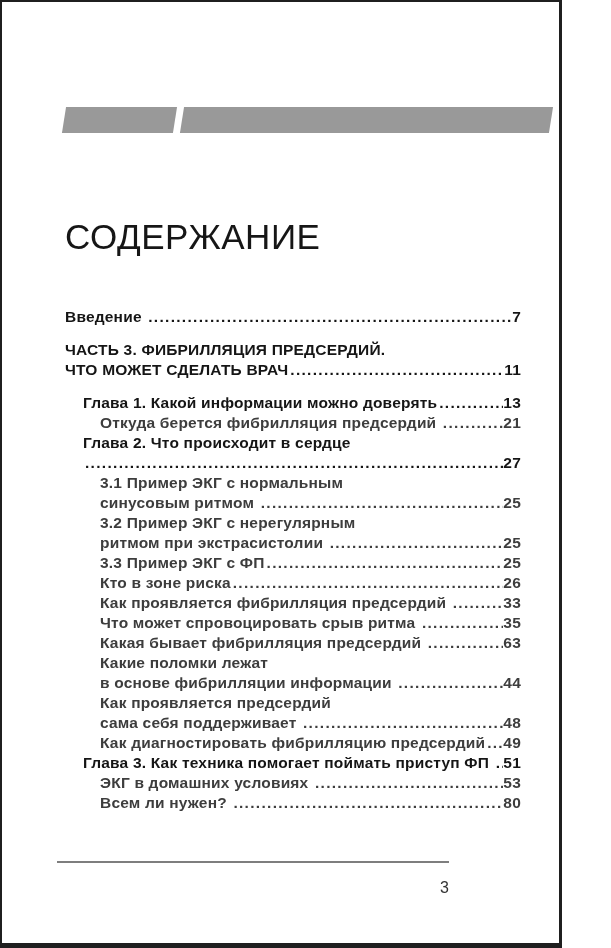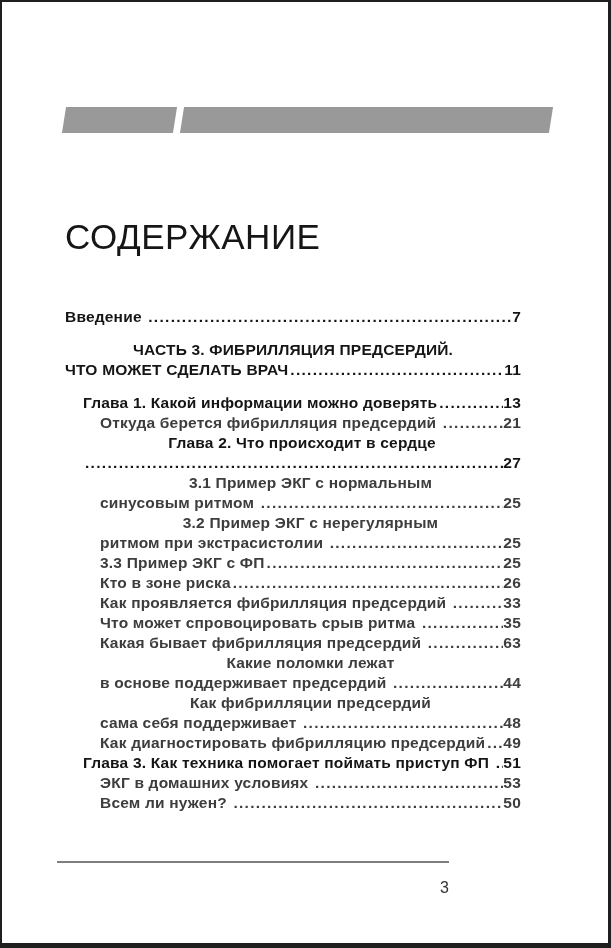--- a/index.html
+++ b/index.html
@@ -1,18 +1,18 @@
 <!DOCTYPE html>
 <html><head>
 <meta charset="utf-8">
 <style>
   html,body{margin:0;padding:0;background:#ffffff;}
   .page{
     position:relative;
-    width:611px;height:948px;
+    width:562px;height:948px;
     box-sizing:border-box;
     background:#ffffff;
     border-style:solid;
     border-color:#1f1f1f;
     border-width:2px 3px 5px 2px;
     font-family:"Liberation Sans", sans-serif;
     overflow:hidden;
   }
   
   .topbar{
@@ -34,21 +34,20 @@
     letter-spacing:0.5px;
     color:#161616;
   }
   
   .toc{
     position:absolute;left:63px;top:305px;
     width:456px;
     font-size:15.5px;line-height:20px;
     letter-spacing:0.2px;
     color:#3d3d3d;
-    text-align:center;
   }
   .entry{margin:0;font-weight:bold;}
   .entry.bold{font-weight:bold;color:#151515;}
   .entry.spaced{margin-top:13px;}
   .entry.ind1{padding-left:18px;}
   .entry.ind2{padding-left:35px;}
   .line{white-space:nowrap;}
   .line.last{display:flex;align-items:baseline;}
   .line .txt{white-space:pre;flex-shrink:0;}
   .dots{
@@ -166,27 +165,27 @@
       <div class="entry ind2">
         <div class="line last">
           <span class="txt">Какая бывает фибрилляция предсердий </span>
           <span class="dots">................................................................................................................................................................</span>
           <span class="pnum">63</span>
         </div>
       </div>
       <div class="entry ind2">
         <div class="line"><span class="txt">Какие поломки лежат</span></div>
         <div class="line last">
-          <span class="txt">в основе поддерживает предсердий </span>
+          <span class="txt">в основе фибрилляции информации </span>
           <span class="dots">................................................................................................................................................................</span>
           <span class="pnum">44</span>
         </div>
       </div>
       <div class="entry ind2">
-        <div class="line"><span class="txt">Как фибрилляции предсердий</span></div>
+        <div class="line"><span class="txt">Как проявляется предсердий</span></div>
         <div class="line last">
           <span class="txt">сама себя поддерживает </span>
           <span class="dots">................................................................................................................................................................</span>
           <span class="pnum">48</span>
         </div>
       </div>
       <div class="entry ind2">
         <div class="line last">
           <span class="txt">Как диагностировать фибрилляцию предсердий</span>
           <span class="dots">................................................................................................................................................................</span>
@@ -204,21 +203,21 @@
         <div class="line last">
           <span class="txt">ЭКГ в домашних условиях </span>
           <span class="dots">................................................................................................................................................................</span>
           <span class="pnum">53</span>
         </div>
       </div>
       <div class="entry ind2">
         <div class="line last">
           <span class="txt">Всем ли нужен? </span>
           <span class="dots">................................................................................................................................................................</span>
-          <span class="pnum">50</span>
+          <span class="pnum">80</span>
         </div>
       </div>
     </div>
 
   <div class="footer-rule"></div>
 
   <div class="page-number">3</div>
 
 </div>
 

